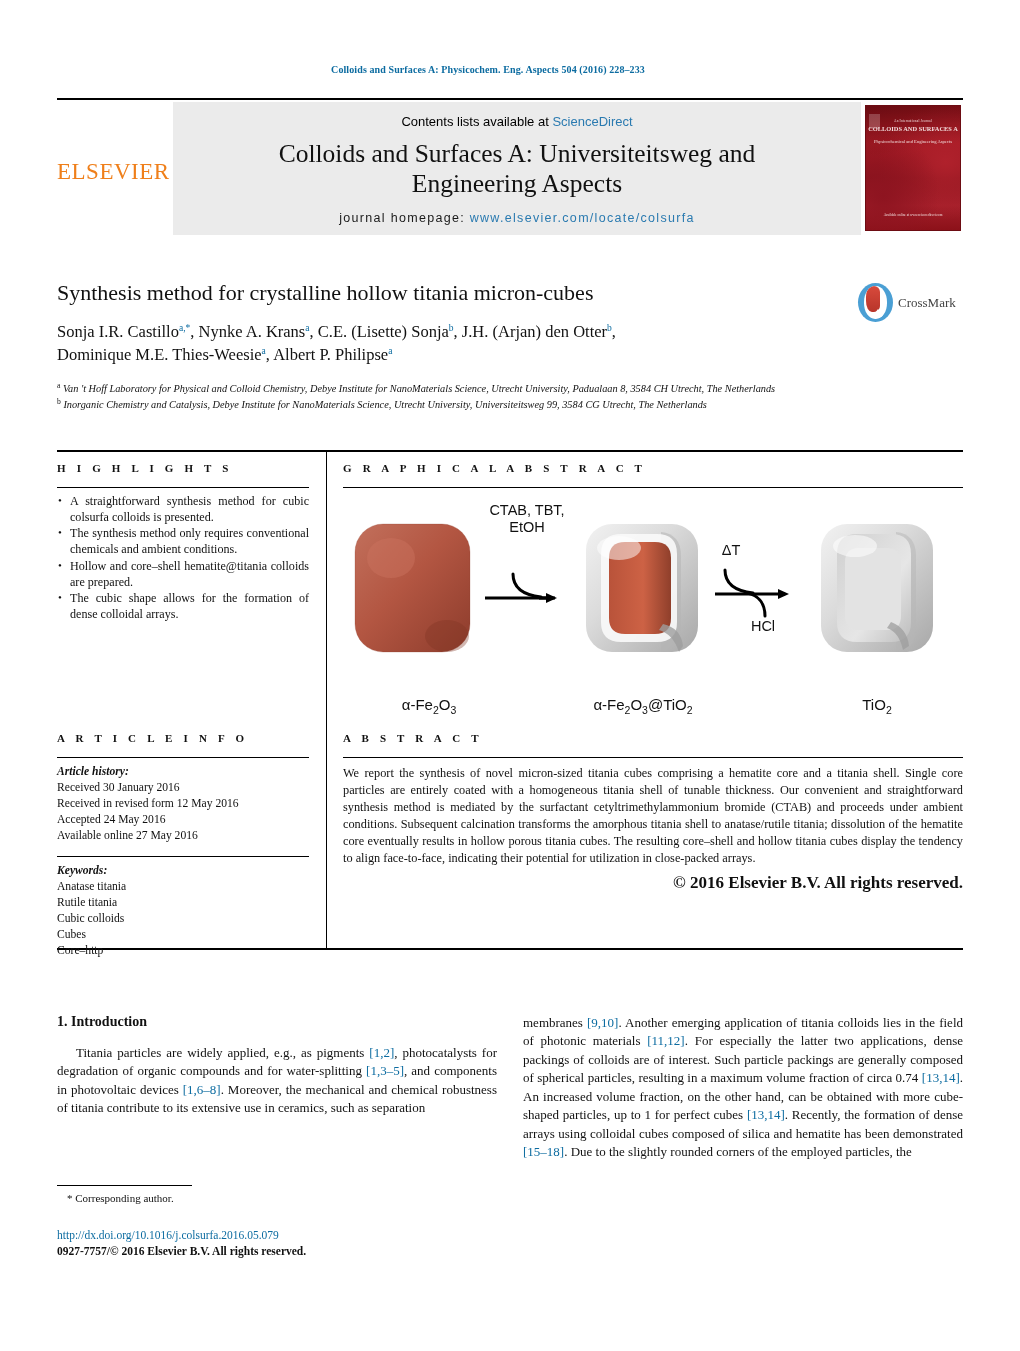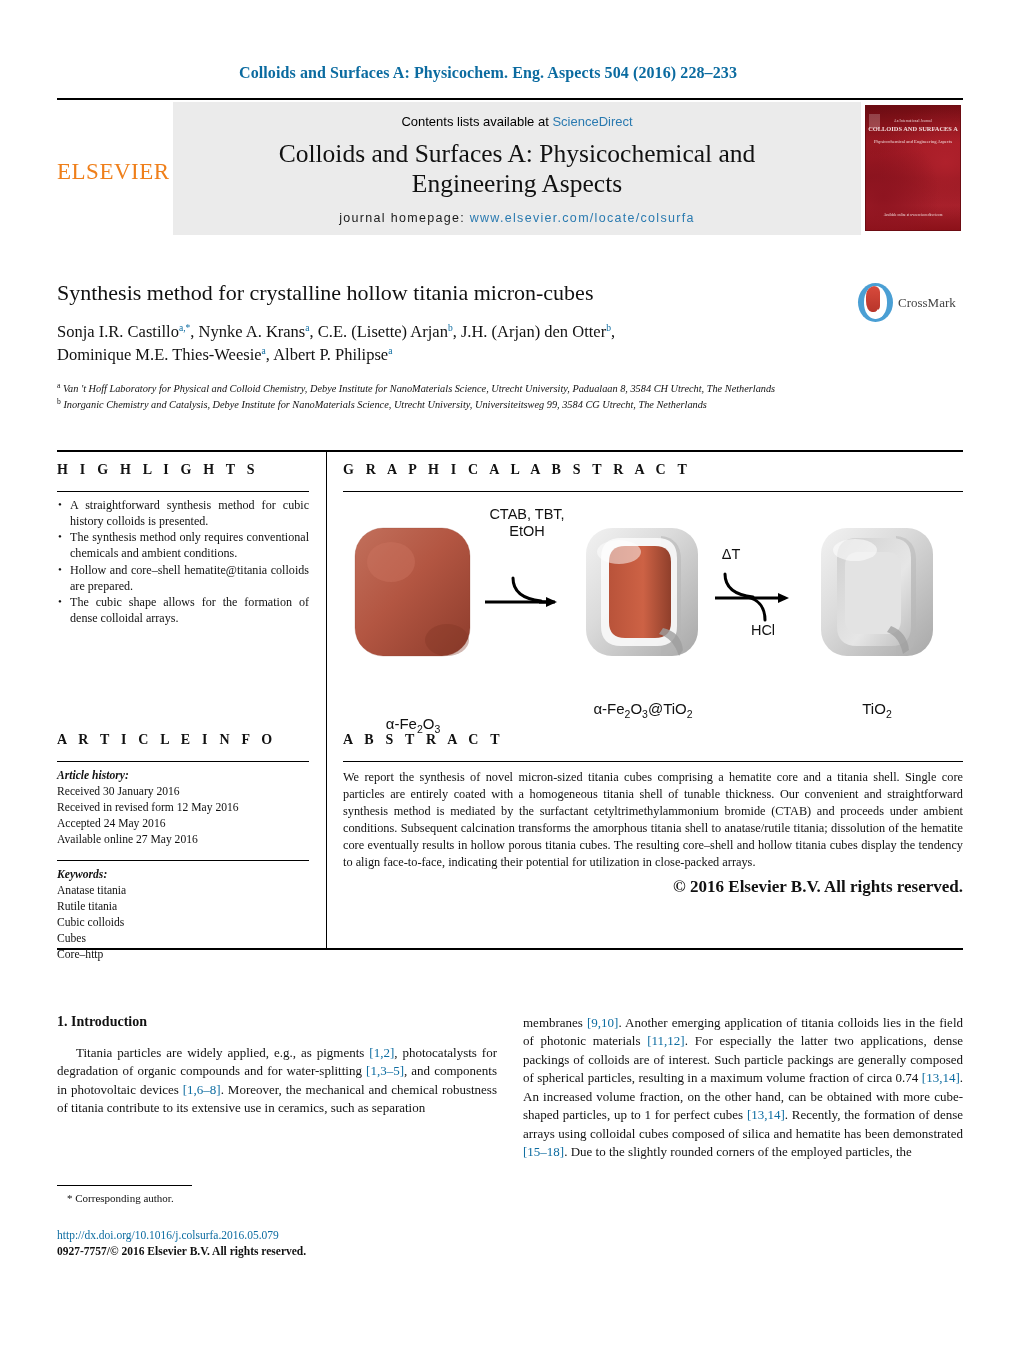--- a/index.html
+++ b/index.html
@@ -25,21 +25,21 @@
 
   
   .running-head {
     position: absolute;
     top: 64px;
     left: 0;
     width: 976px;
     text-align: center;
     font-family: "Liberation Serif", serif;
     font-weight: bold;
-    font-size: 16px;
+    font-size: 10px;
     letter-spacing: 0.1px;
     color: #0b6ba0;
   }
 
   
   .masthead {
     position: absolute;
     left: 57px;
     top: 98px;
     width: 906px;
@@ -244,21 +244,21 @@
   }
   .vrule {
     position: absolute;
     border-left: 1px solid #000;
   }
 
   
   .sec-head {
     font-family: "Liberation Serif", serif;
     font-weight: bold;
-    font-size: 14px;
+    font-size: 11px;
     letter-spacing: 4.2px;
     color: #111;
   }
 
   
   .highlights {
     position: absolute;
     left: 57px;
     top: 462px;
     width: 252px;
@@ -522,21 +522,21 @@
           </svg>
         </div>
         <div class="elsevier-word">ELSEVIER</div>
       </div>
 
       <div class="grey-band">
         <div class="contents-line">
           <span>Contents lists available at </span><span class="sd">ScienceDirect</span>
         </div>
         <div class="journal-title">
-          <div>Colloids and Surfaces A: Physicochemical and</div>
+          <div>Colloids and Surfaces A: Universiteitsweg and</div>
           <div>Engineering Aspects</div>
         </div>
         <div class="homepage-line">
           <span>journal homepage: </span><span class="url">www.elsevier.com/locate/colsurfa</span>
         </div>
       </div>
 
       <div class="cover">
         <div class="cover-img">
           <div class="cover-strip"></div>
@@ -548,21 +548,21 @@
       </div>
 
     </div>
   </div>
 
   <div class="title-block">
     <h1 class="art-title">Synthesis method for crystalline hollow titania micron-cubes</h1>
     <div class="authors">
       <span><span>Sonja I.R. Castillo</span><sup>a,*</sup></span>,
       <span><span>Nynke A. Krans</span><sup>a</sup></span>,
-      <span><span>C.E. (Lisette) Arjan</span><sup>b</sup></span>,
+      <span><span>C.E. (Lisette) Sonja</span><sup>b</sup></span>,
       <span><span>J.H. (Arjan) den Otter</span><sup>b</sup></span>,<br>
       <span><span>Dominique M.E. Thies-Weesie</span><sup>a</sup></span>,
       <span><span>Albert P. Philipse</span><sup>a</sup></span>
     </div>
   </div>
 
   <div class="crossmark">
     <div class="cm-badge">
       <div class="cm-outer"></div>
       <div class="cm-inner">
@@ -579,21 +579,21 @@
   </div>
 
   <div class="hr-thick" style="top:450px;"></div>
   <div class="hr-thick" style="top:948px; border-top-width:2px;"></div>
   <div class="vrule" style="left:326px; top:450px; height:498px;"></div>
 
   <div class="highlights">
     <div class="sec-head">H I G H L I G H T S</div>
     <div class="hl-rule"></div>
     <ul class="hl-list">
-      <li>A straightforward synthesis method for cubic history colloids is presented.</li>
+      <li>A straightforward synthesis method for cubic colsurfa colloids is presented.</li>
       <li>The synthesis method only requires conventional chemicals and ambient conditions.</li>
       <li>Hollow and core–shell hematite@titania colloids are prepared.</li>
       <li>The cubic shape allows for the formation of dense colloidal arrays.</li>
     </ul>
   </div>
 
   <div class="graphabs">
     <div class="sec-head">G R A P H I C A L   A B S T R A C T</div>
     <div class="ga-rule"></div>
 
@@ -678,21 +678,21 @@
 
       <div class="rxn-text" style="left:140px; top:6px; width:88px;">
         <div>CTAB, TBT,</div>
         <div>EtOH</div>
       </div>
       <div class="rxn-text" style="left:368px; top:46px; width:40px;">ΔT</div>
       <div class="rxn-text" style="left:398px; top:122px; width:44px;">HCl</div>
     </div>
 
     <div class="ga-labels">
-      <span class="lbl" style="left:10px; width:120px;margin-top:15px;">α-Fe<sub>2</sub>O<sub>3</sub></span>
+      <span class="lbl" style="left:26px; width:120px;">α-Fe<sub>2</sub>O<sub>3</sub></span>
       <span class="lbl" style="left:240px; width:120px;">α-Fe<sub>2</sub>O<sub>3</sub>@TiO<sub>2</sub></span>
       <span class="lbl" style="left:478px; width:112px;">TiO<sub>2</sub></span>
     </div>
   </div>
 
   <div class="artinfo">
     <div class="sec-head">A R T I C L E   I N F O</div>
     <div class="ai-rule"></div>
     <div class="ai-block">
       <div class="ital">Article history:</div>

